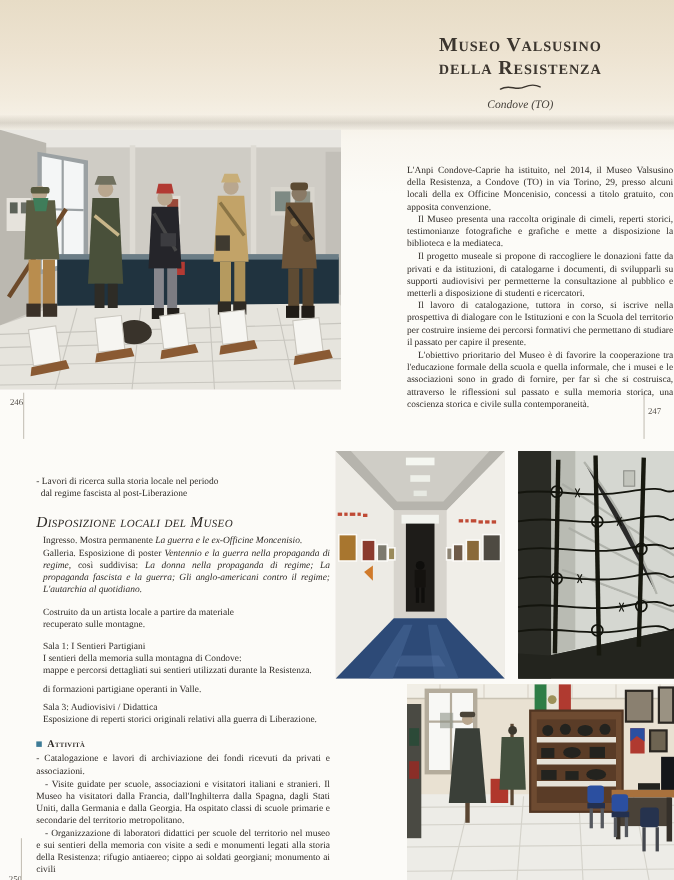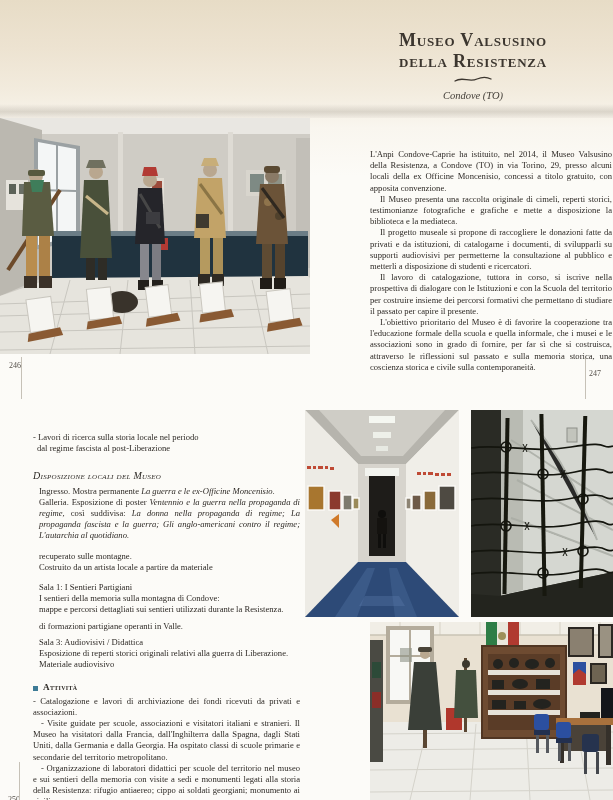--- a/index.html
+++ b/index.html
@@ -20,21 +20,21 @@
   .pnum{position:absolute;font-size:8px;color:#55504a;}
   .pline{position:absolute;width:1px;background:#c6c1b7;}
   
   .col{position:absolute;font-size:8.6px;line-height:11.2px;text-align:justify;}
   .right-col{left:370px;top:149px;width:242px;}
   .left-col{left:33px;top:432px;width:267px;}
   .sec-head{font-variant:small-caps;font-weight:600;font-size:9.2px;letter-spacing:.3px;display:flex;align-items:center;gap:5px;margin-bottom:2px;}
   .bullet-sq{width:5px;height:5px;background:#3d7b96;display:inline-block;flex:0 0 auto;}
   .right-col p{margin:0;}
   .right-col p.ind{text-indent:10px;}
-  .rooms-head{font-variant:small-caps;font-style:italic;font-size:10px;letter-spacing:.3px;margin:16px 0 4px;}
+  .rooms-head{font-variant:small-caps;font-style:italic;font-size:14px;letter-spacing:.3px;margin:16px 0 4px;}
   .indented{padding-left:6px;}
   .it{font-style:italic;}
   .left-col p{margin:0;}
   .gap-s{height:5px;}
   .gap-m{height:9px;}
   .act-par{margin:0;}
   .act-par.ind{text-indent:8px;}
   
   .photo{position:absolute;display:block;}
   #photoA{left:0;top:118px;}
@@ -406,32 +406,31 @@
 <div class="col left-col">
   <p>- Lavori di ricerca sulla storia locale nel periodo</p>
   <p style="padding-left:4px;">dal regime fascista al post-Liberazione</p>
 
   <div class="rooms-head">Disposizione locali del Museo</div>
 
   <div class="indented">
     <p><span>Ingresso. Mostra permanente </span><span class="it">La guerra e le ex-Officine Moncenisio.</span></p>
     <p><span>Galleria. Esposizione di poster </span><span class="it">Ventennio e la guerra nella propaganda di regime</span><span>, così suddivisa: </span><span class="it">La donna nella propaganda di regime; La propaganda fascista e la guerra; Gli anglo-americani contro il regime; L'autarchia al quotidiano.</span></p>
     <div class="gap-m"></div>
+    <p>Costruito da un artista locale a partire da materiale</p>
     <p>recuperato sulle montagne.</p>
-    <p>Costruito da un artista locale a partire da materiale</p>
     <div class="gap-m"></div>
     <p>Sala 1: I Sentieri Partigiani</p>
     <p>I sentieri della memoria sulla montagna di Condove:</p>
     <p>mappe e percorsi dettagliati sui sentieri utilizzati durante la Resistenza.</p>
     <div class="gap-s"></div>
     <p>di formazioni partigiane operanti in Valle.</p>
     <div class="gap-s"></div>
     <p>Sala 3: Audiovisivi / Didattica</p>
     <p>Esposizione di reperti storici originali relativi alla guerra di Liberazione.</p>
-    <p>Materiale audiovisivo</p>
   </div>
 
   <div style="height:12px;"></div>
   <div class="sec-head">
     <span class="bullet-sq"></span>
     <span>Attività</span>
   </div>
   <p class="act-par">- Catalogazione e lavori di archiviazione dei fondi ricevuti da privati e associazioni.</p>
   <p class="act-par ind">- Visite guidate per scuole, associazioni e visitatori italiani e stranieri. Il Museo ha visitatori dalla Francia, dall'Inghilterra dalla Spagna, dagli Stati Uniti, dalla Germania e dalla Georgia. Ha ospitato classi di scuole primarie e secondarie del territorio metropolitano.</p>
   <p class="act-par ind">- Organizzazione di laboratori didattici per scuole del territorio nel museo e sui sentieri della memoria con visite a sedi e monumenti legati alla storia della Resistenza: rifugio antiaereo; cippo ai soldati georgiani; monumento ai civili</p>

